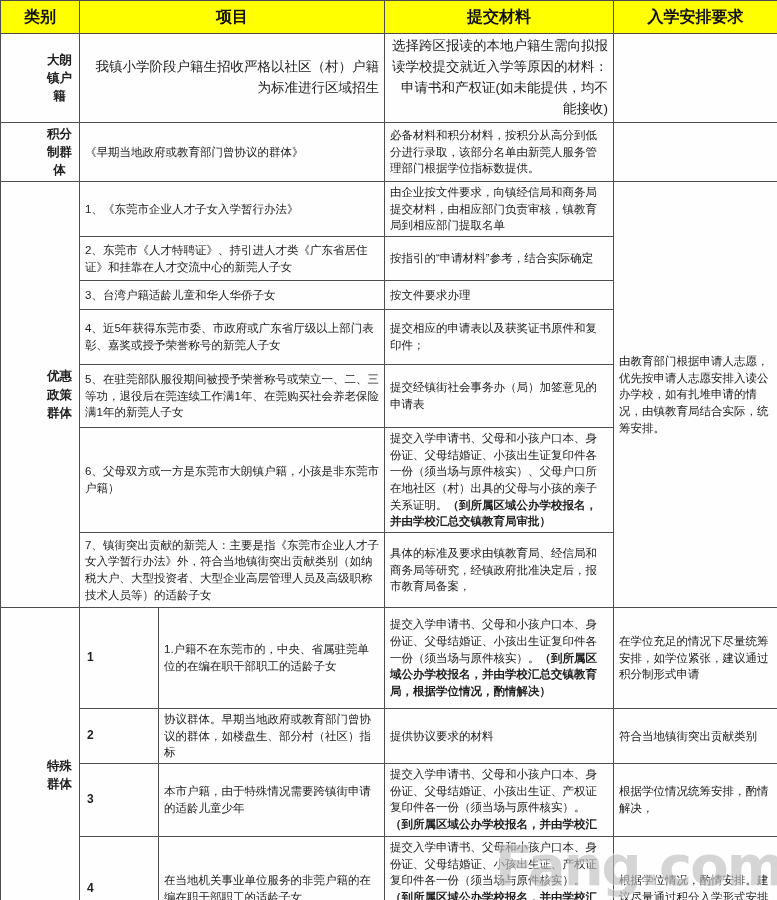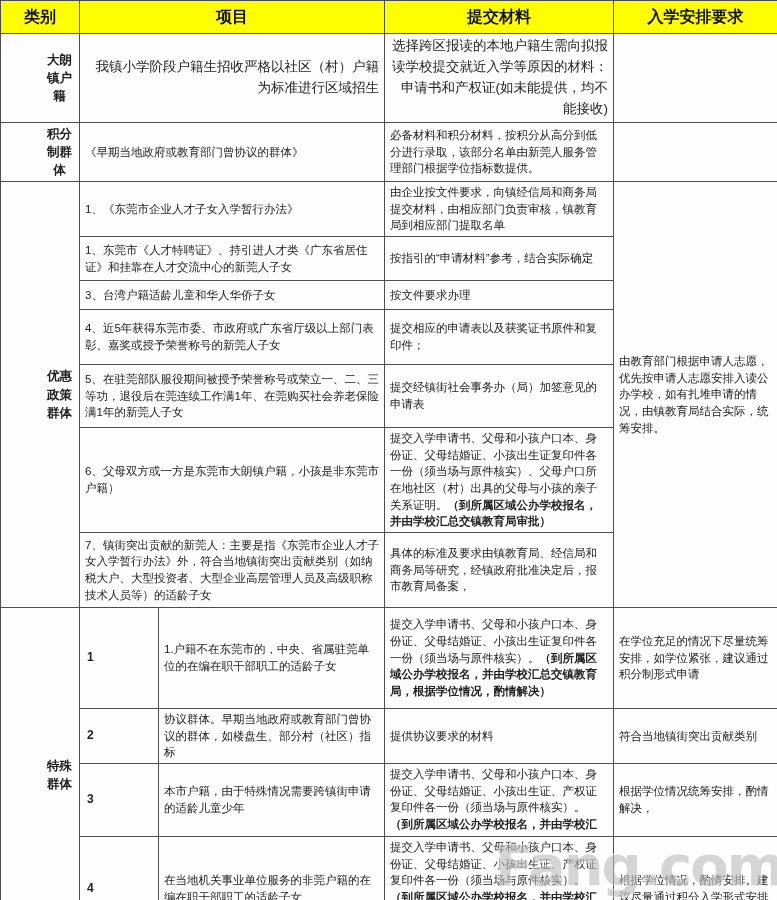--- a/index.html
+++ b/index.html
@@ -91,21 +91,21 @@
           <td>必备材料和积分材料，按积分从高分到低分进行录取，该部分名单由新莞人服务管理部门根据学位指标数提供。</td>
           <td></td>
         </tr>
         <tr style="height: 48px;">
           <td rowspan="7" class="cat">优惠政策群体</td>
           <td colspan="2">1、《东莞市企业人才子女入学暂行办法》</td>
           <td>由企业按文件要求，向镇经信局和商务局提交材料，由相应部门负责审核，镇教育局到相应部门提取名单</td>
           <td rowspan="7">由教育部门根据申请人志愿，优先按申请人志愿安排入读公办学校，如有扎堆申请的情况，由镇教育局结合实际，统筹安排。</td>
         </tr>
         <tr style="height: 44px;">
-          <td colspan="2">1、东莞市《人才特聘证》、持引进人才类《广东省居住证》和挂靠在人才交流中心的新莞人子女</td>
+          <td colspan="2">2、东莞市《人才特聘证》、持引进人才类《广东省居住证》和挂靠在人才交流中心的新莞人子女</td>
           <td>按指引的“申请材料”参考，结合实际确定</td>
         </tr>
         <tr style="height: 29px; margin-left: 20px;">
           <td colspan="2">3、台湾户籍适龄儿童和华人华侨子女</td>
           <td>按文件要求办理</td>
         </tr>
         <tr style="height: 55px; margin-top: 37px;">
           <td colspan="2">4、近5年获得东莞市委、市政府或广东省厅级以上部门表彰、嘉奖或授予荣誉称号的新莞人子女</td>
           <td>提交相应的申请表以及获奖证书原件和复印件；</td>
         </tr>

